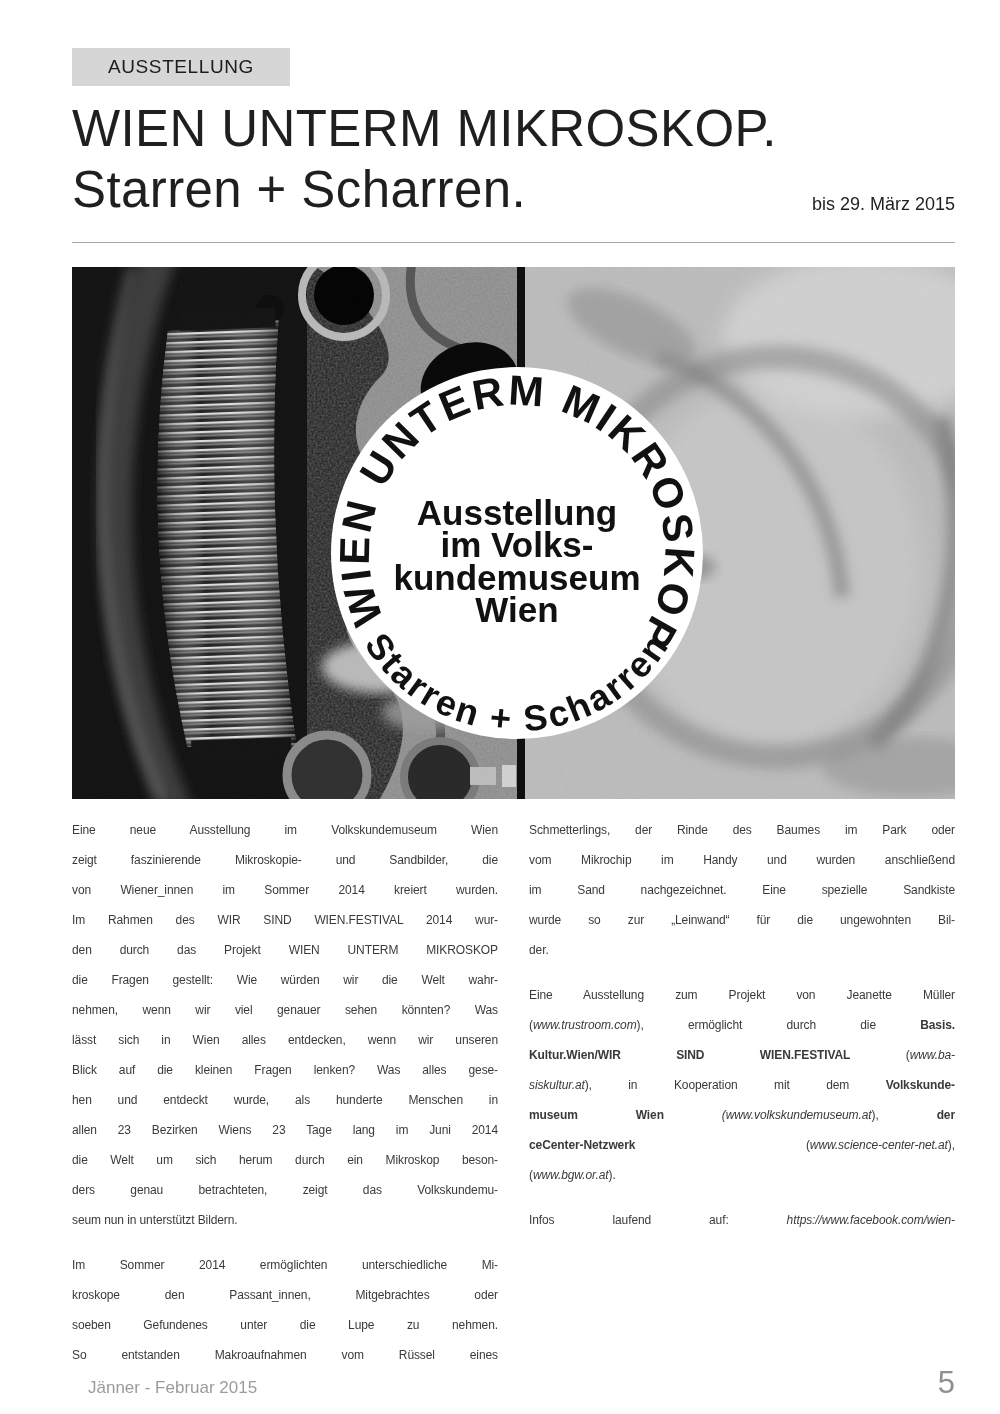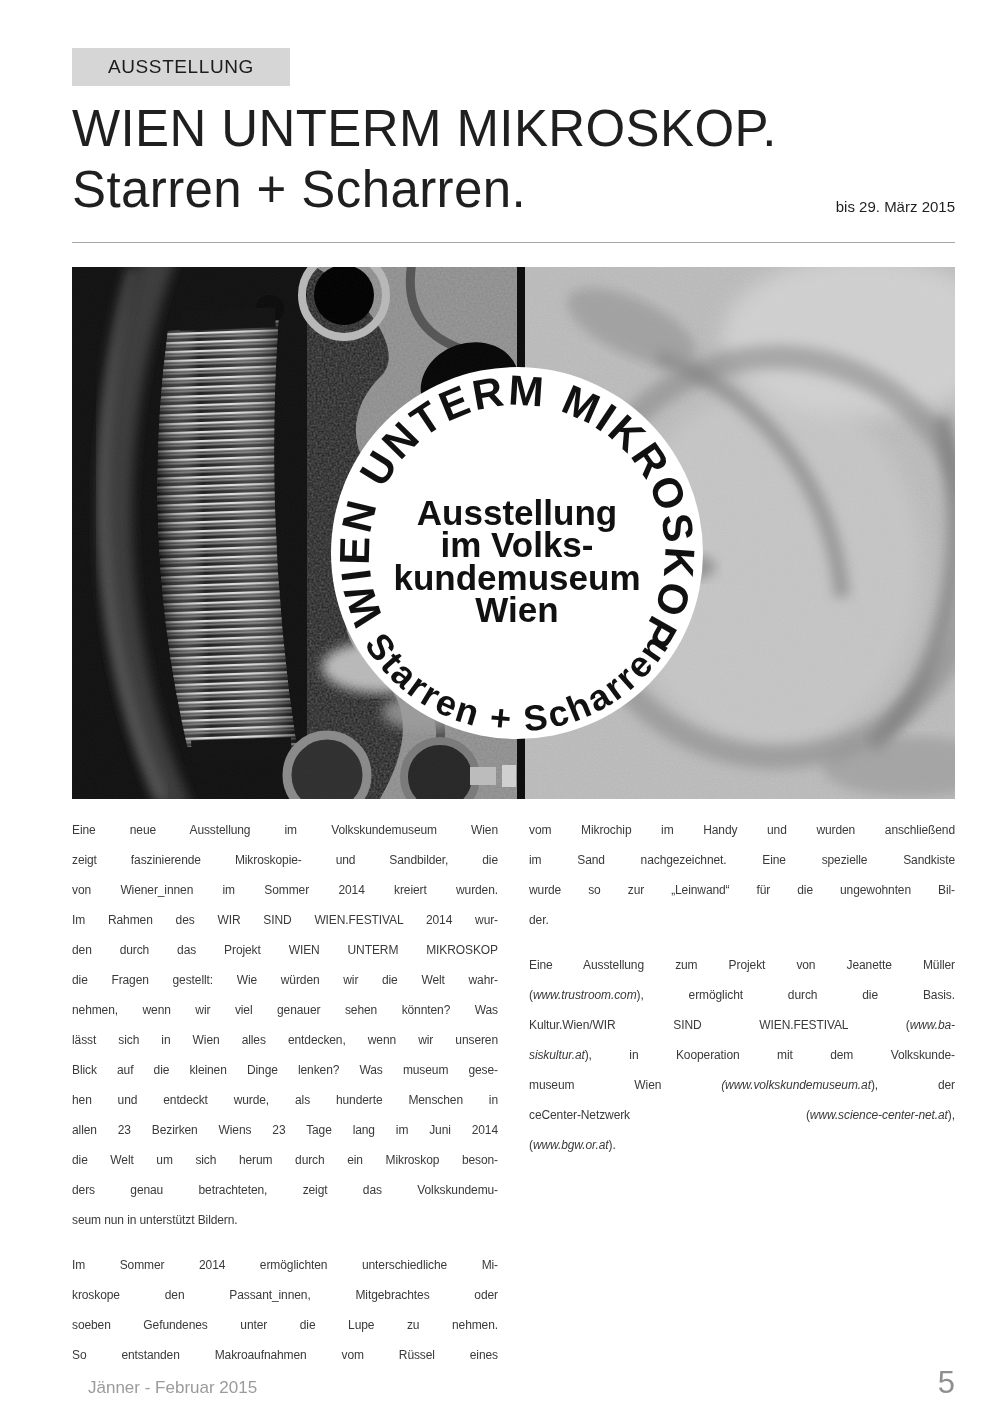--- a/index.html
+++ b/index.html
@@ -14,29 +14,29 @@
   .label-box{
     margin-top:36px;width:218px;height:38px;background:#d6d6d6;
     display:flex;align-items:center;justify-content:center;
     font-size:19px;letter-spacing:.6px;color:#1c1c1c;
   }
   .header-row{display:flex;justify-content:space-between;align-items:flex-end;margin-top:12px;}
   .title{
     font-size:51px;line-height:1.2;font-weight:300;color:#1f1f1f;letter-spacing:.4px;
   }
   .title div{white-space:nowrap;}
-  .date{font-size:15px;color:#1f1f1f;padding-bottom:5px;white-space:nowrap;margin-top:40px;}
+  .date{font-size:18px;color:#1f1f1f;padding-bottom:5px;white-space:nowrap;margin-top:40px;}
   .rule{border-top:1px solid #a6a6a6;margin-top:22px;height:0;}
   .hero{margin-top:24px;width:883px;height:532px;display:block;}
   .body-cols{display:flex;gap:31px;margin-top:16px;color:#3a3a3a;}
   .col{width:426px;font-size:12px;line-height:30px;letter-spacing:-0.1px;}
   .para{margin:0 0 15px 0;}
   .tline{text-align:justify;text-align-last:justify;}
   .tline.lastline{text-align-last:left;}
-  span.b{font-weight:normal;}
+  span.b{font-weight:bold;}
   span.i{font-style:italic;}
   .footer{
     position:absolute;left:88px;right:45px;bottom:16px;
     display:flex;justify-content:space-between;align-items:flex-end;color:#9b9b9b;
   }
   .issue{font-size:17px;}
   .pagenum{font-size:31px;font-weight:300;line-height:1;color:#8f8f8f;}
 </style>
 </head>
 <body>
@@ -174,51 +174,53 @@
       <div class="col">
           <div class="para">
             <div class="tline"><span>Eine neue Ausstellung im Volkskundemuseum Wien</span></div>
             <div class="tline"><span>zeigt faszinierende Mikroskopie- und Sandbilder, die</span></div>
             <div class="tline"><span>von Wiener_innen im Sommer 2014 kreiert wurden.</span></div>
             <div class="tline"><span>Im Rahmen des WIR SIND WIEN.FESTIVAL 2014 wur-</span></div>
             <div class="tline"><span>den durch das Projekt WIEN UNTERM MIKROSKOP</span></div>
             <div class="tline"><span>die Fragen gestellt: Wie würden wir die Welt wahr-</span></div>
             <div class="tline"><span>nehmen, wenn wir viel genauer sehen könnten? Was</span></div>
             <div class="tline"><span>lässt sich in Wien alles entdecken, wenn wir unseren</span></div>
-            <div class="tline"><span>Blick auf die kleinen Dinge lenken? Was museum gese-</span></div>
+            <div class="tline"><span>Blick auf die kleinen Fragen lenken? Was alles gese-</span></div>
             <div class="tline"><span>hen und entdeckt wurde, als hunderte Menschen in</span></div>
             <div class="tline"><span>allen 23 Bezirken Wiens 23 Tage lang im Juni 2014</span></div>
             <div class="tline"><span>die Welt um sich herum durch ein Mikroskop beson-</span></div>
             <div class="tline"><span>ders genau betrachteten, zeigt das Volkskundemu-</span></div>
             <div class="tline lastline"><span>seum nun in unterstützt Bildern.</span></div>
           </div>
           <div class="para">
             <div class="tline"><span>Im Sommer 2014 ermöglichten unterschiedliche Mi-</span></div>
             <div class="tline"><span>kroskope den Passant_innen, Mitgebrachtes oder</span></div>
             <div class="tline"><span>soeben Gefundenes unter die Lupe zu nehmen.</span></div>
             <div class="tline"><span>So entstanden Makroaufnahmen vom Rüssel eines</span></div>
           </div>
         </div>
       <div class="col">
           <div class="para">
+            <div class="tline"><span>Schmetterlings, der Rinde des Baumes im Park oder</span></div>
             <div class="tline"><span>vom Mikrochip im Handy und wurden anschließend</span></div>
             <div class="tline"><span>im Sand nachgezeichnet. Eine spezielle Sandkiste</span></div>
             <div class="tline"><span>wurde so zur „Leinwand“ für die ungewohnten Bil-</span></div>
             <div class="tline lastline"><span>der.</span></div>
           </div>
           <div class="para">
             <div class="tline"><span>Eine Ausstellung zum Projekt von Jeanette Müller</span></div>
             <div class="tline"><span>(</span><span class="i">www.trustroom.com</span><span>), ermöglicht durch die </span><span class="b">Basis.</span></div>
             <div class="tline"><span class="b">Kultur.Wien/WIR SIND WIEN.FESTIVAL</span><span> (</span><span class="i">www.ba-</span></div>
             <div class="tline"><span class="i">siskultur.at</span><span>), in Kooperation mit dem </span><span class="b">Volkskunde-</span></div>
             <div class="tline"><span class="b">museum Wien</span><span> </span><span class="i">(www.volkskundemuseum.at</span><span>), </span><span class="b">der</span></div>
             <div class="tline"><span class="b">ceCenter-Netzwerk</span><span> (</span><span class="i">www.science-center-net.at</span><span>),</span></div>
             <div class="tline lastline"><span>(</span><span class="i">www.bgw.or.at</span><span>).</span></div>
           </div>
           <div class="para">
+            <div class="tline"><span>Infos laufend auf: </span><span class="i">https://www.facebook.com/wien-</span></div>
           </div>
         </div>
     </div>
 
   </div>
 
   <div class="footer">
     <div class="issue">Jänner - Februar 2015</div>
     <div class="pagenum">5</div>
   </div>

